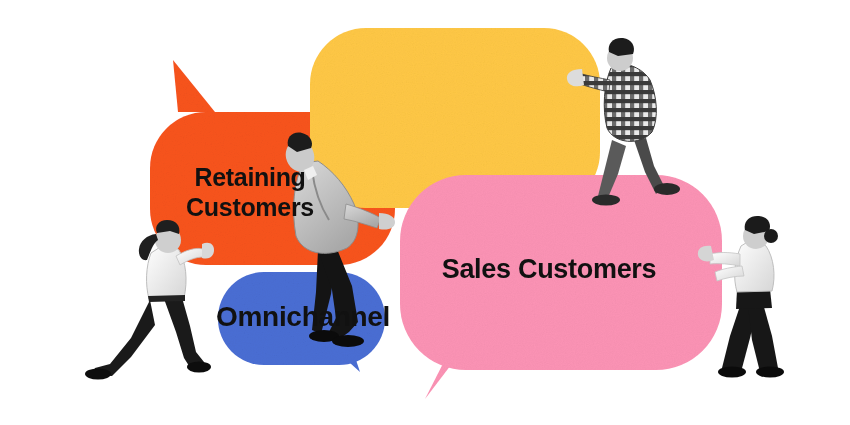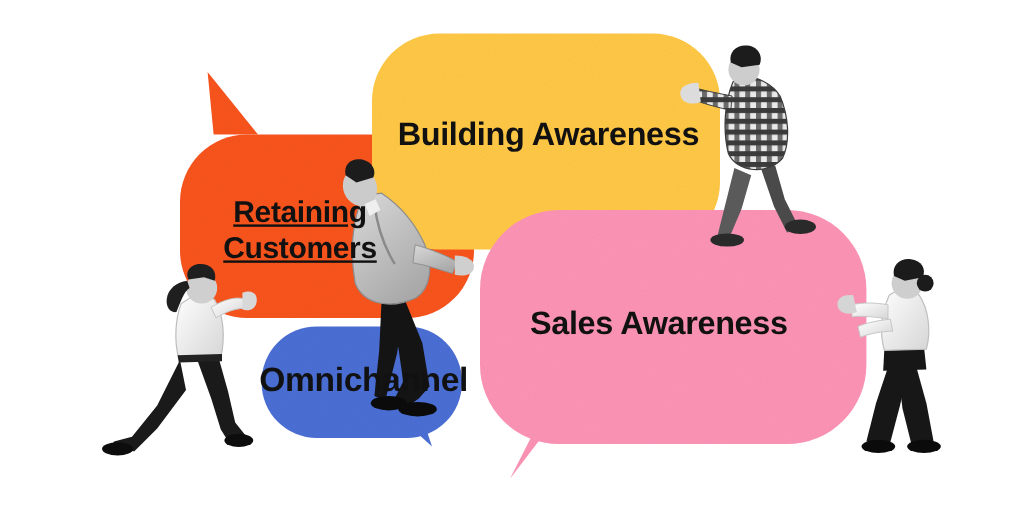--- a/index.html
+++ b/index.html
@@ -32,21 +32,20 @@
     letter-spacing: -0.3px;
     line-height: 1.18;
     white-space: pre-line;
     pointer-events: none;
   }
   #label-retaining {
     left: 150px;
     top: 163px;
     width: 200px;
     font-size: 25px;
-    text-decoration: underline;
   }
   #label-awareness {
     left: 312px;
     top: 97px;
     width: 290px;
     font-size: 27px;
   }
   #label-sales {
     left: 404px;
     top: 254px;
@@ -204,19 +203,18 @@
       <circle cx="756" cy="236" r="13" fill="#cecece"></circle>
 
       <path d="M745 230 C743 221 750 215 759 216 C768 217 772 224 769 231 L754 234 Z" fill="#1b1b1b"></path>
       <circle cx="771" cy="236" r="7" fill="#1b1b1b"></circle>
     </g>
   </svg>
 
   <div class="bubble-label" id="label-retaining">Retaining
 Customers</div>
 
-  <div class="bubble-label" id="label-awareness">Building Awareness</div>
-
-  <div class="bubble-label" id="label-sales">Sales Awareness</div>
+
+  <div class="bubble-label" id="label-sales">Sales Customers</div>
 
   <div class="bubble-label" id="label-omnichannel">Omnichannel</div>
 
 </div>
 
 </body></html>

